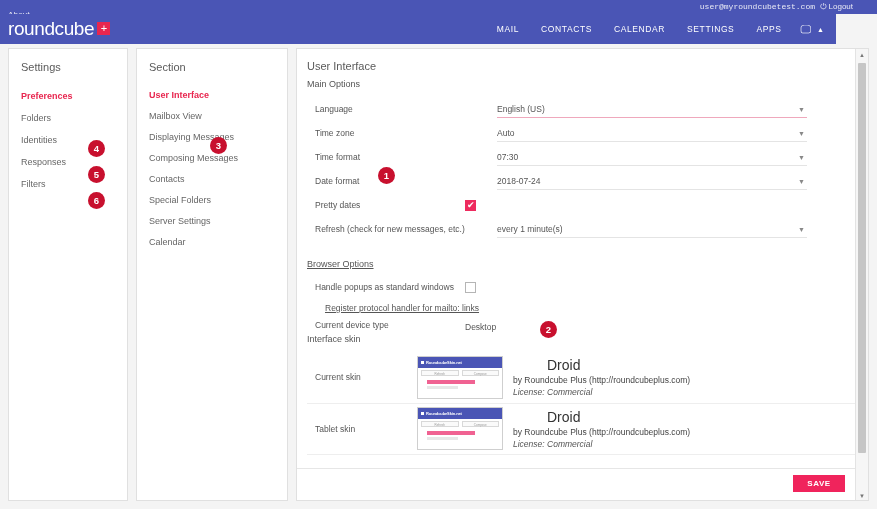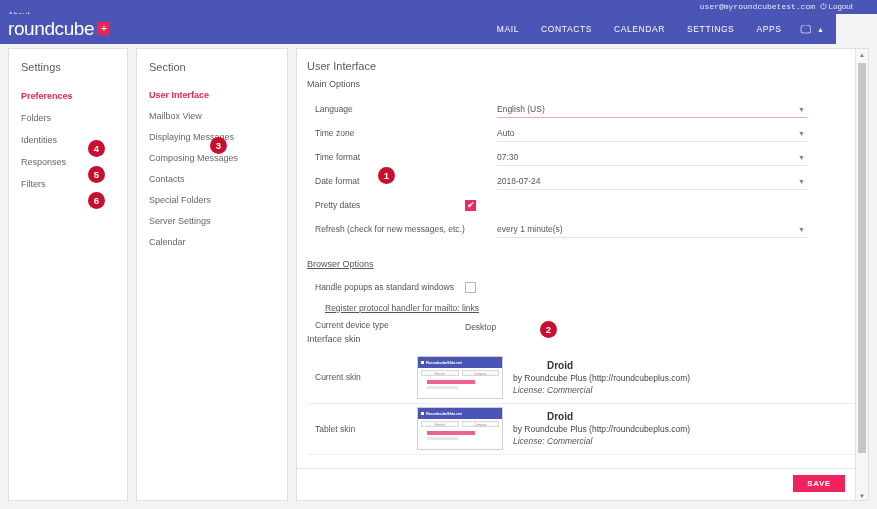--- a/index.html
+++ b/index.html
@@ -230,21 +230,21 @@
   }
   .thumb-list { padding: 2px 3px 0 3px; }
   .thumb-list .tl-line {
     height: 4px; background: #f06292; margin-bottom: 2px; width: 62%;
     margin-left: 6px;
   }
   .thumb-list .tl-line2 {
     height: 3px; background: #e7e7e7; width: 40%; margin-left: 6px;
   }
 
-  .skin-name { font-size: 10px; color: #333; font-weight: bold; padding-left: 34px; }
+  .skin-name { font-size: 14px; color: #333; font-weight: normal; padding-left: 34px; }
   .skin-by { font-size: 8.5px; color: #444; margin-top: 2px; }
   .skin-lic { font-size: 8.5px; color: #555; font-style: italic; margin-top: 2px; }
 
   
   .main-footer {
     position: absolute;
     left: 0; bottom: 0;
     width: 560px; height: 32px;
     border-top: 1px solid #e6e6e6;
     background: #fff;

